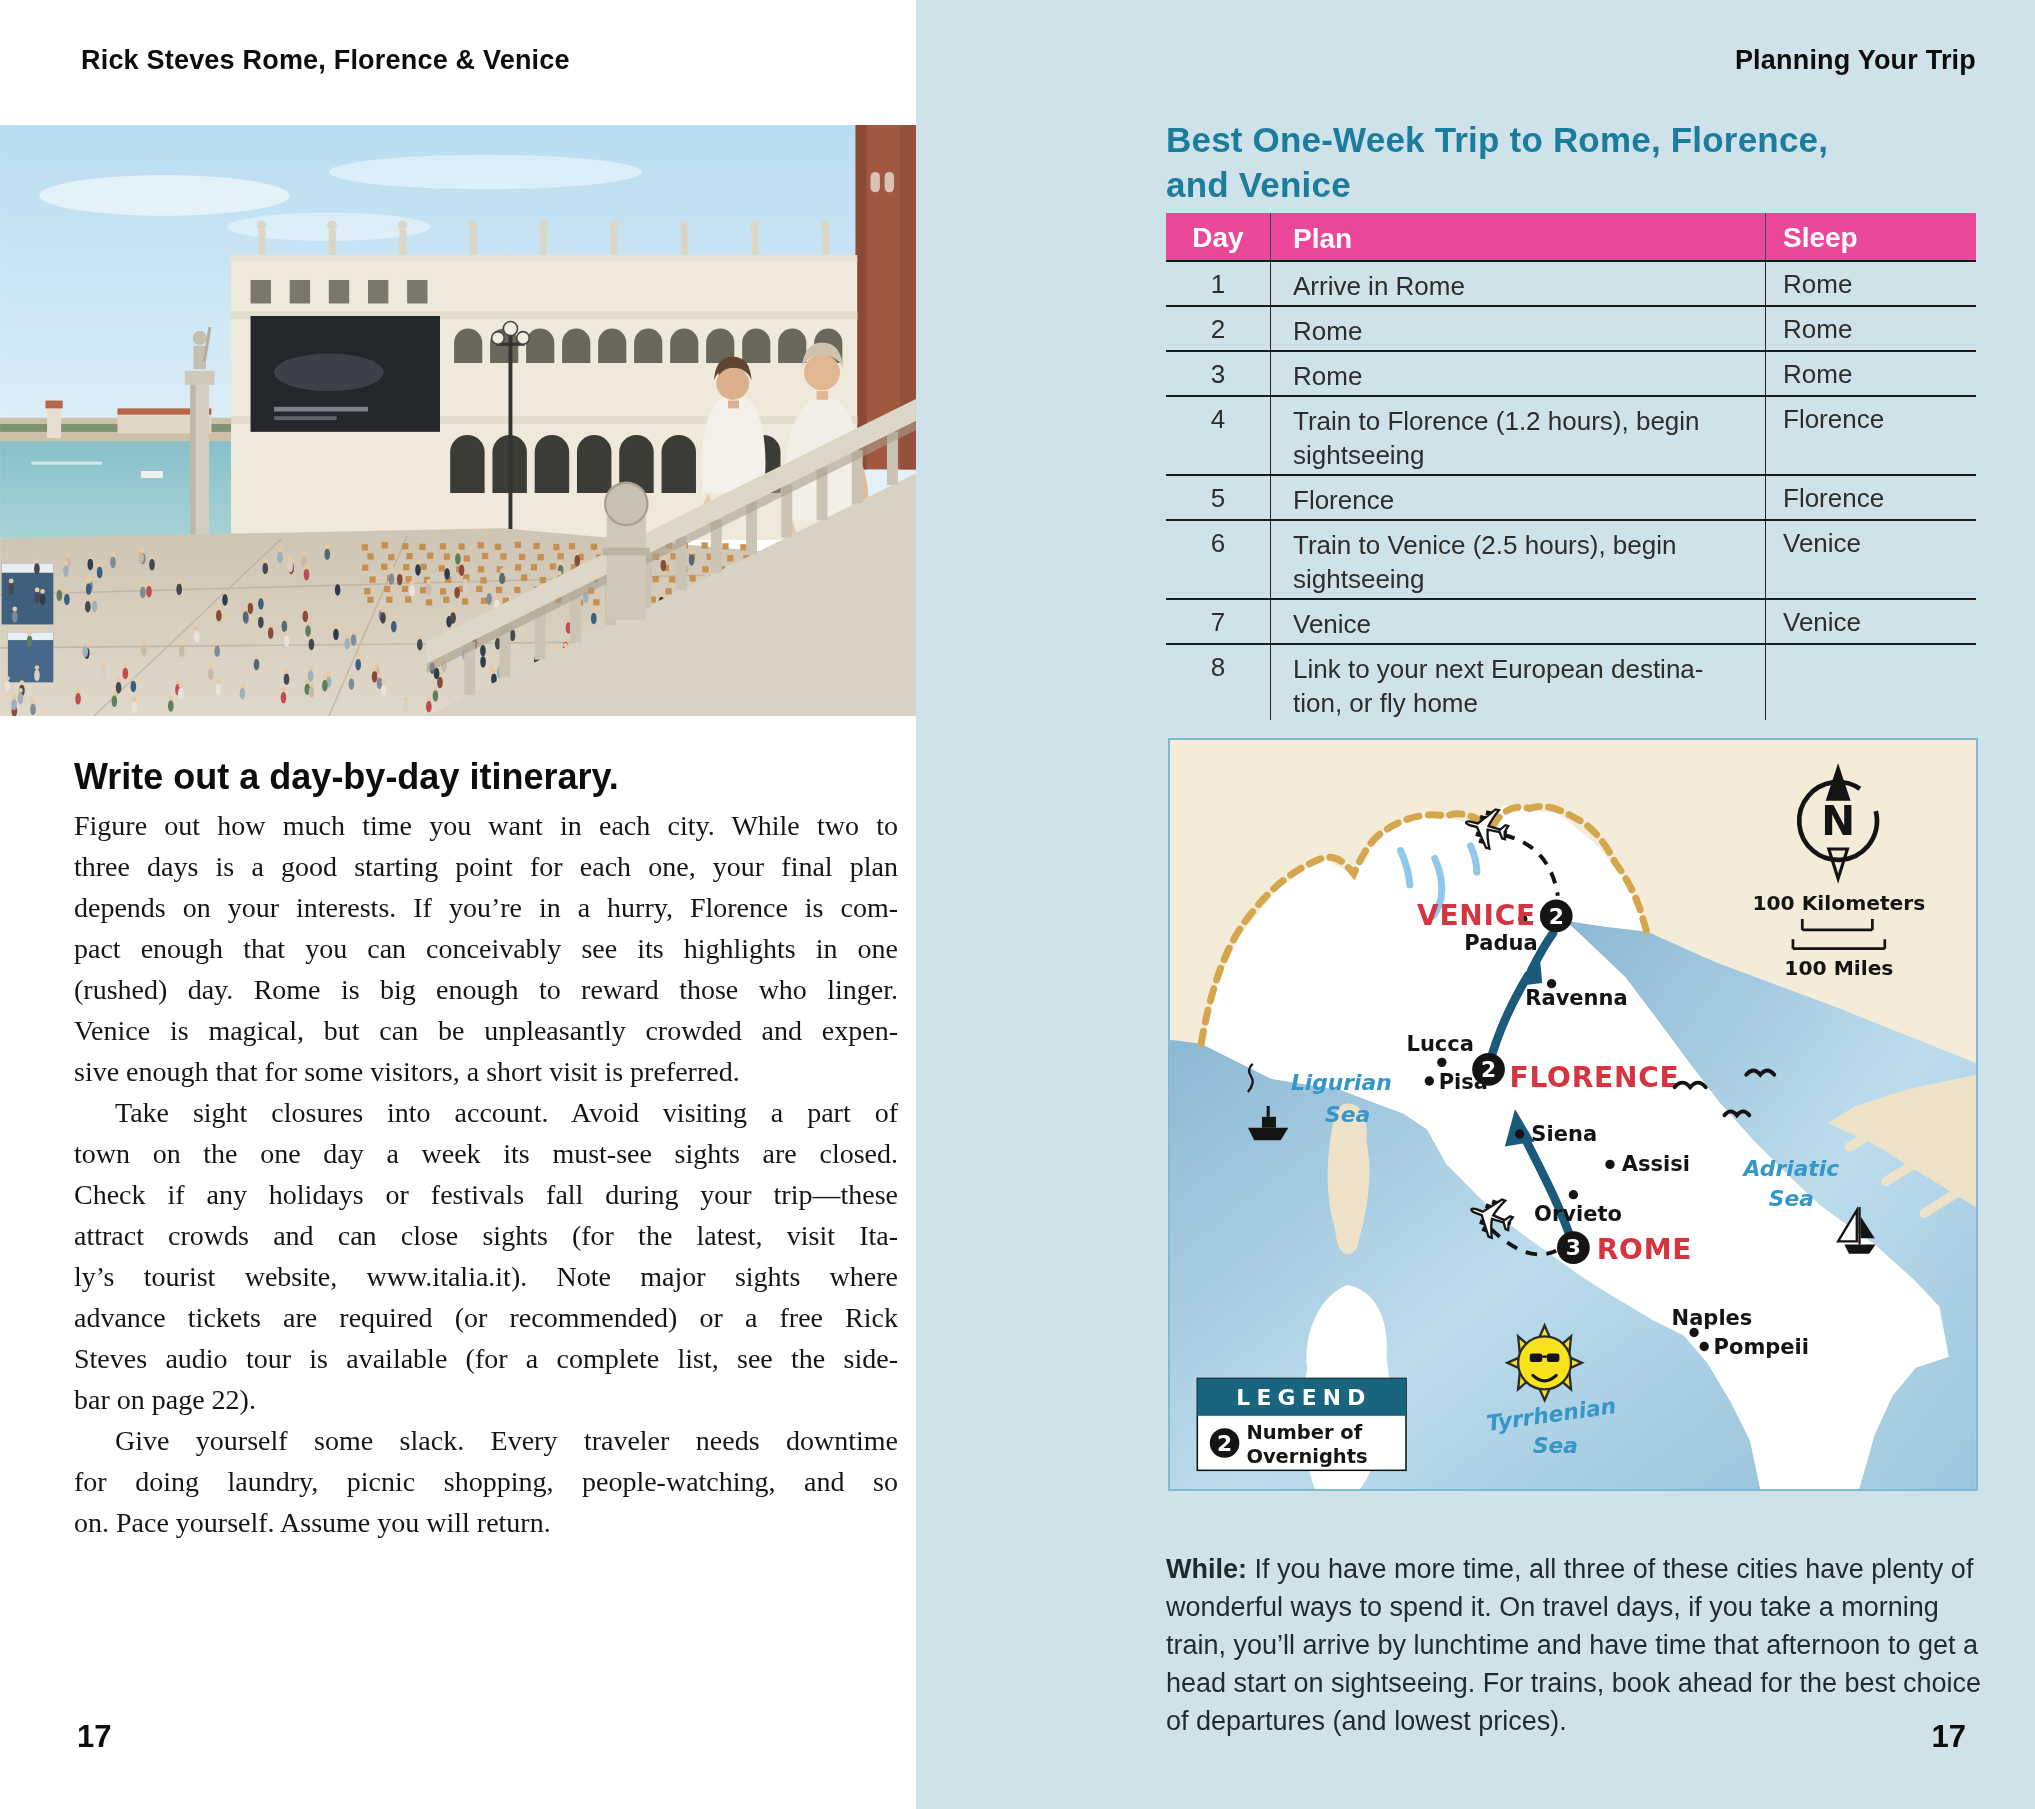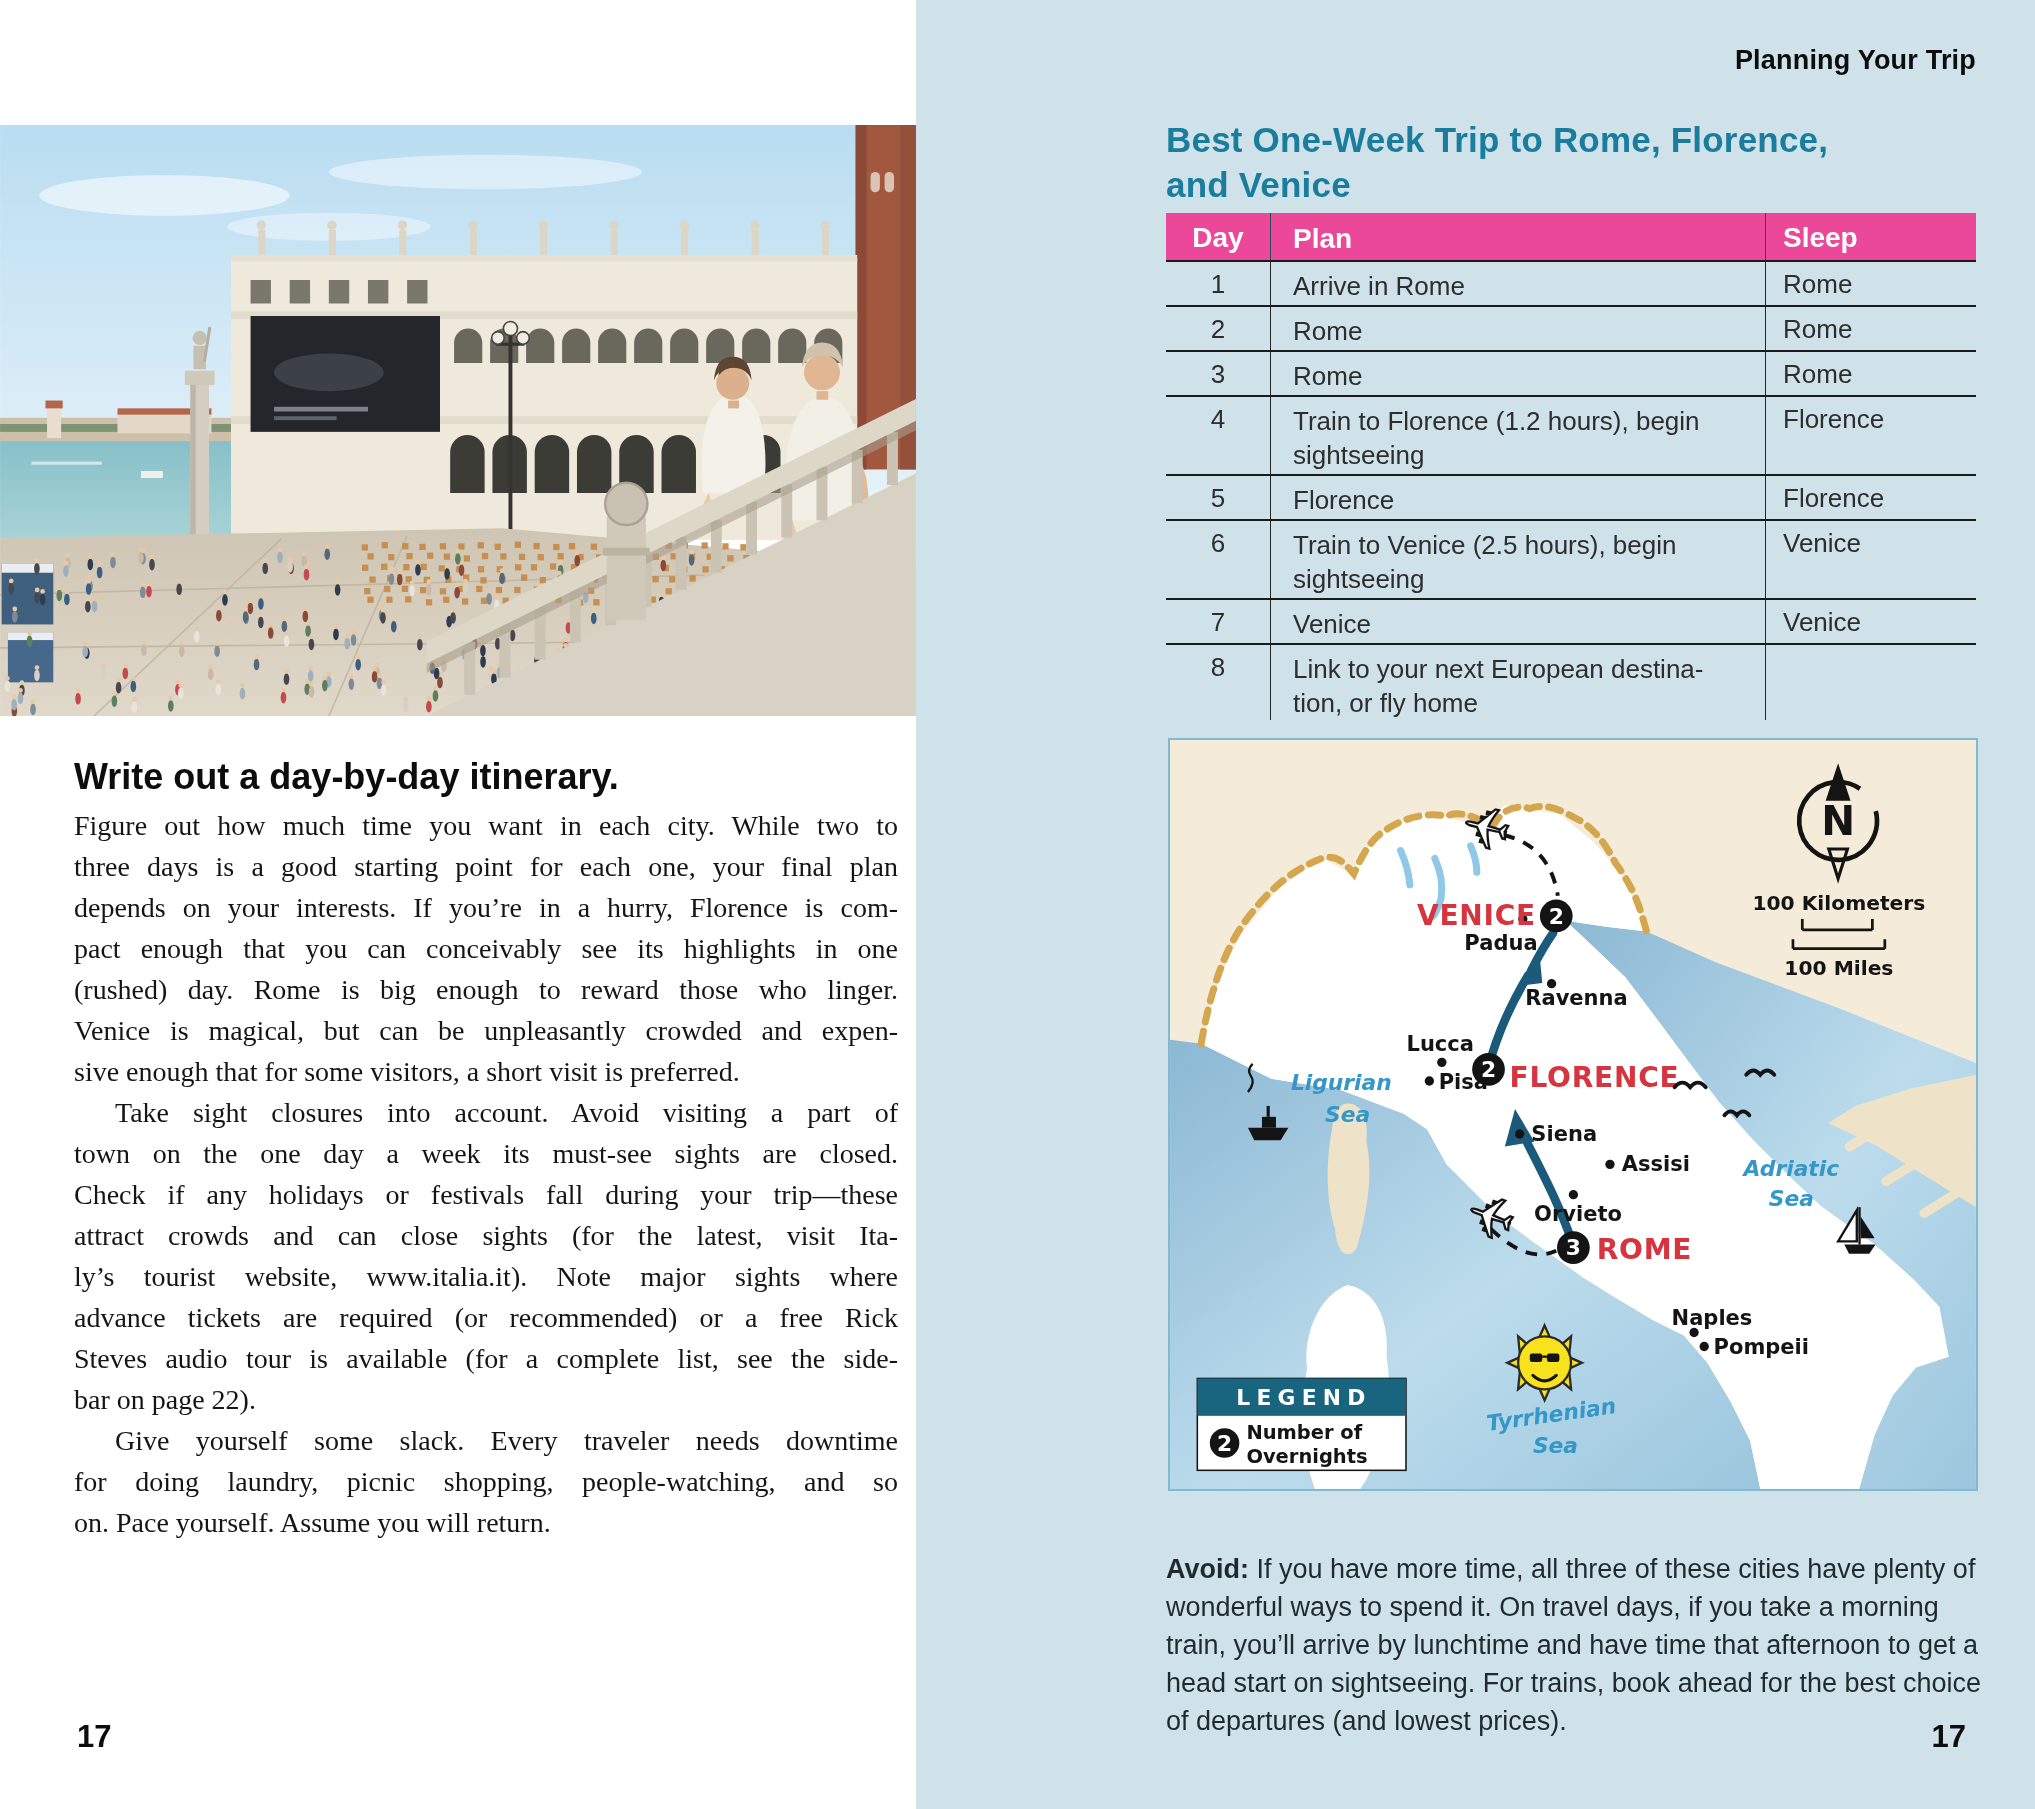--- a/index.html
+++ b/index.html
@@ -43,20 +43,21 @@
   .mscale{font-family:"DejaVu Sans",sans-serif;font-weight:bold;font-size:26px;fill:#141414;}
   .mbadge{font-family:"DejaVu Sans",sans-serif;font-weight:bold;font-size:28px;fill:#ffffff;}
   .mlegend{font-family:"DejaVu Sans",sans-serif;font-weight:bold;font-size:28px;fill:#ffffff;letter-spacing:8px;}
   .mlegendtxt{font-family:"DejaVu Sans",sans-serif;font-weight:bold;font-size:25px;fill:#141414;}
 </style>
 </head>
 <body>
 
 <div id="canvas">
 
+  <div class="abs running-head" style="left:81px;top:45px;">Rick Steves Rome, Florence &amp; Venice</div>
 
   <svg id="photo" class="abs" viewBox="0 0 1170 755">
     <defs>
       <linearGradient id="sky" x1="0" y1="0" x2="0" y2="1">
         <stop offset="0" stop-color="#b9ddf1"></stop>
           <stop offset="1" stop-color="#e9f4fa"></stop>
       </linearGradient>
       <linearGradient id="water" x1="0" y1="0" x2="0" y2="1">
         <stop offset="0" stop-color="#86bfc8"></stop>
           <stop offset="1" stop-color="#a7d3d6"></stop>
@@ -980,18 +981,18 @@
           <rect x="35" y="820" width="268" height="48" fill="#19647e"></rect>
           <text class="mlegend" x="172" y="854" text-anchor="middle">LEGEND</text>
           <circle cx="70" cy="903" r="19" fill="#141414"></circle>
           <text class="mbadge" x="70" y="913" text-anchor="middle">2</text>
           <text class="mlegendtxt" x="98" y="898">Number of</text>
           <text class="mlegendtxt" x="98" y="928">Overnights</text>
         </g>
       </svg>
     </div>
 
-    <p id="notes" class="abs"><b>Avoid:</b><span> If you have more time, all three of these cities have plenty of wonderful ways to spend it. On travel days, if you take a morning train, you’ll arrive by lunchtime and have time that afternoon to get a head start on sightseeing. For trains, book ahead for the best choice of departures (and lowest prices).</span></p>
+    <p id="notes" class="abs"><b>While:</b><span> If you have more time, all three of these cities have plenty of wonderful ways to spend it. On travel days, if you take a morning train, you’ll arrive by lunchtime and have time that afternoon to get a head start on sightseeing. For trains, book ahead for the best choice of departures (and lowest prices).</span></p>
 
     <div class="abs pageno" style="right:69px;top:1719px;">17</div>
   </div>
 </div>
 
 
 </body></html>

